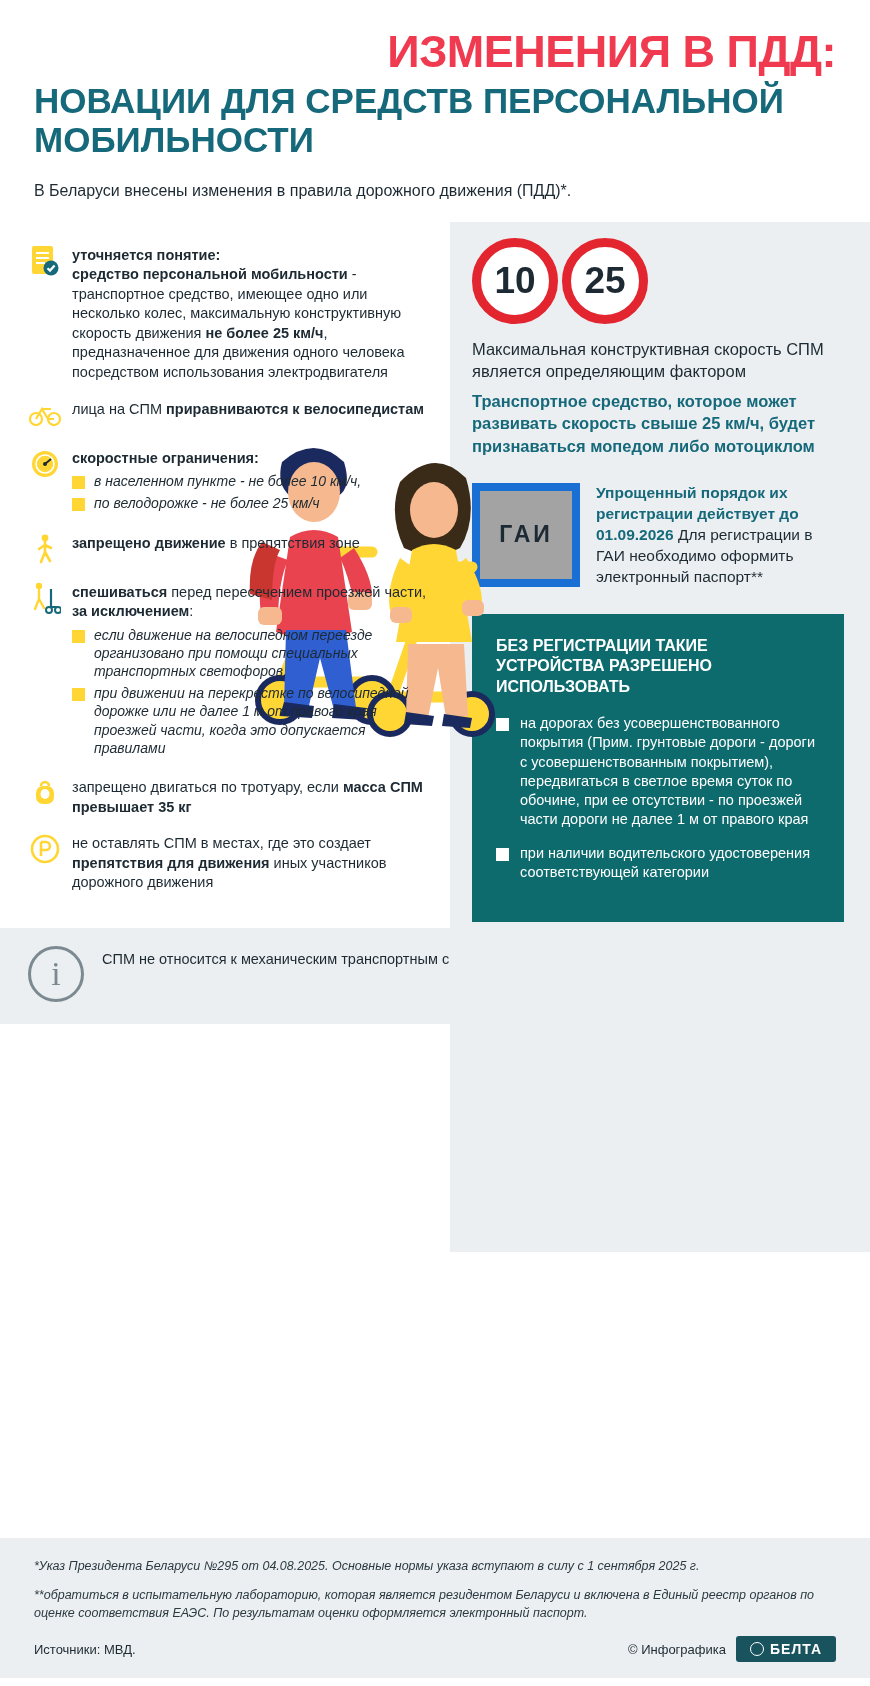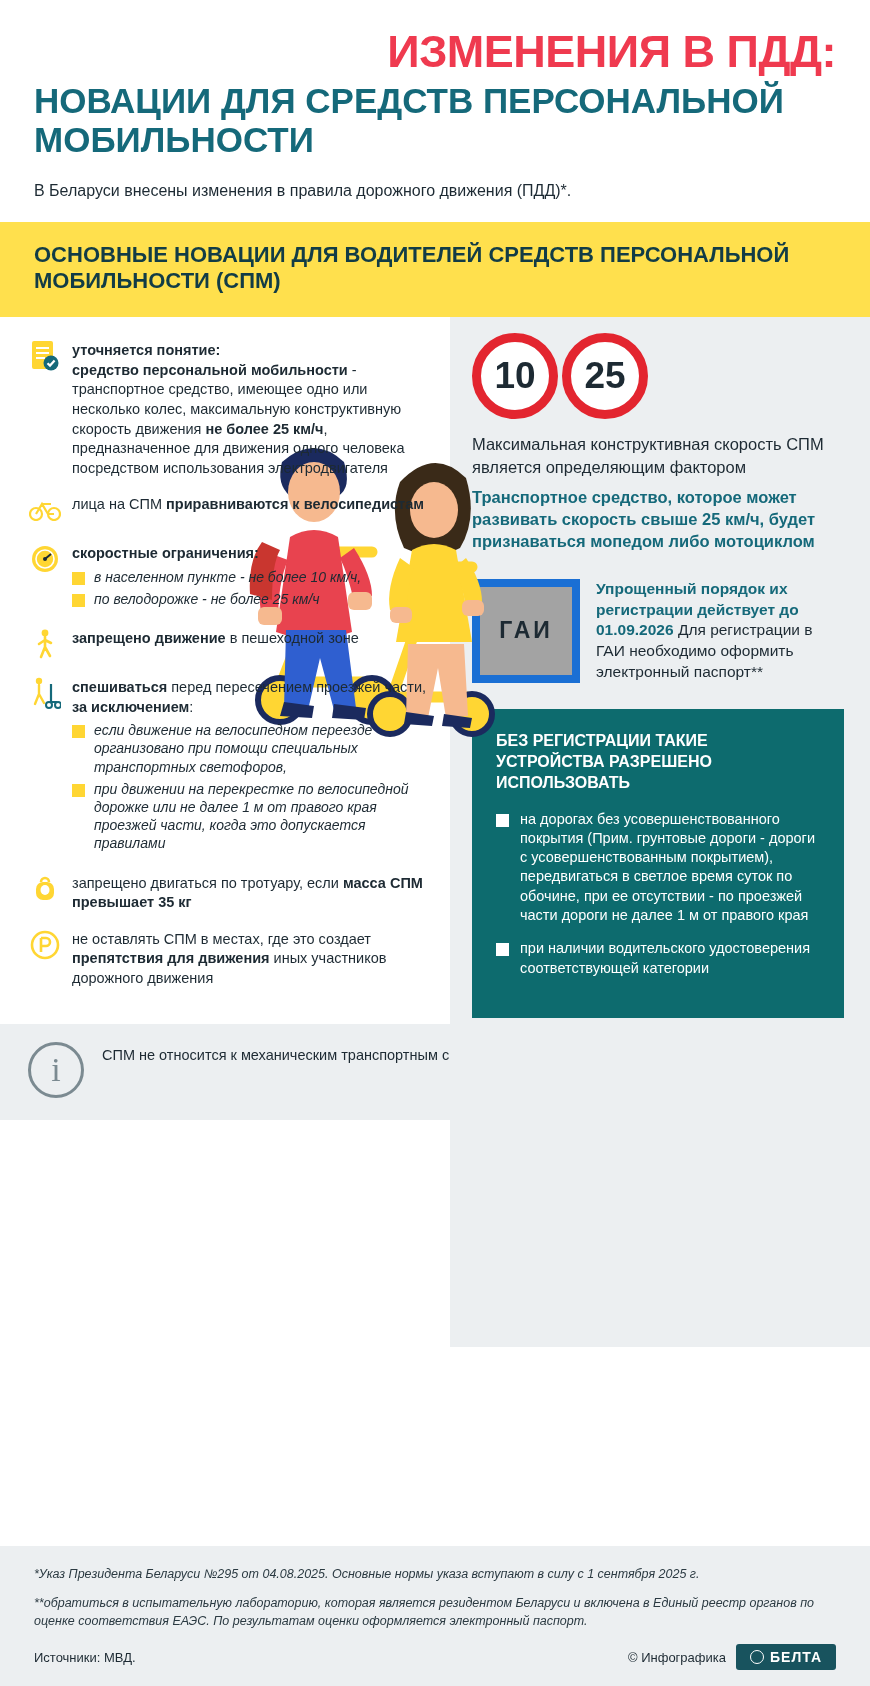--- a/index.html
+++ b/index.html
@@ -233,21 +233,21 @@
     left: 222px;
     top: 352px;
     width: 310px;
     height: 420px;
     z-index: 2;
     pointer-events: none;
   }
   
   .footer {
     position: absolute;
-    left: 0; bottom: 0;
+    left: 0; bottom: 8px;
     width: 870px;
     background: #eceff1;
     padding: 20px 34px 16px 34px;
   }
   .foot-note {
     font-size: 12.5px;
     font-style: italic;
     color: #2b3a42;
     line-height: 1.4;
     margin-bottom: 12px;
@@ -281,21 +281,20 @@
 <body>
 
 <div class="page">
 
   <div class="header">
     <div class="title-main">ИЗМЕНЕНИЯ В ПДД:</div>
     <div class="title-sub">НОВАЦИИ ДЛЯ СРЕДСТВ ПЕРСОНАЛЬНОЙ МОБИЛЬНОСТИ</div>
     <div class="lede">В Беларуси внесены изменения в правила дорожного движения (ПДД)*.</div>
   </div>
 
-  <div class="banner">ОСНОВНЫЕ НОВАЦИИ ДЛЯ ВОДИТЕЛЕЙ СРЕДСТВ ПЕРСОНАЛЬНОЙ МОБИЛЬНОСТИ (СПМ)</div>
 
   <div class="body-grid">
     <div class="grey-bg"></div>
 
     <div class="col-left">
 
       <div class="item">
         <span class="ico">
           <svg width="30" height="32" viewBox="0 0 30 32">
             <rect x="2" y="1" width="21" height="28" rx="2" fill="#ffd633"></rect>
@@ -350,21 +349,21 @@
       </div>
 
       <div class="item">
         <span class="ico">
           <svg width="26" height="32" viewBox="0 0 26 32">
             <circle cx="13" cy="5" r="3.4" fill="#ffd633"></circle>
             <path d="M13 9 L13 19 M13 12 L19 15 M13 12 L7 16 M13 19 L9 29 M13 19 L18 28" stroke="#ffd633" stroke-width="2.6" fill="none" stroke-linecap="round"></path>
           </svg>
         </span>
         <div class="txt">
-          <b>запрещено движение</b><span> в пешеходной зоне</span>
+          <b>запрещено движение</b><span> в препятствия зоне</span>
         </div>
       </div>
 
       <div class="item">
         <span class="ico">
           <svg width="32" height="34" viewBox="0 0 32 34">
             <circle cx="10" cy="5" r="3.2" fill="#ffd633"></circle>
             <path d="M10 9 L10 18 M10 18 L6 28 M10 18 L15 27" stroke="#ffd633" stroke-width="2.4" fill="none" stroke-linecap="round"></path>
             <path d="M22 8 L22 26 M22 26 L28 26" stroke="#15697a" stroke-width="2.2" fill="none"></path>
             <circle cx="29" cy="29" r="3" fill="none" stroke="#15697a" stroke-width="2"></circle>

